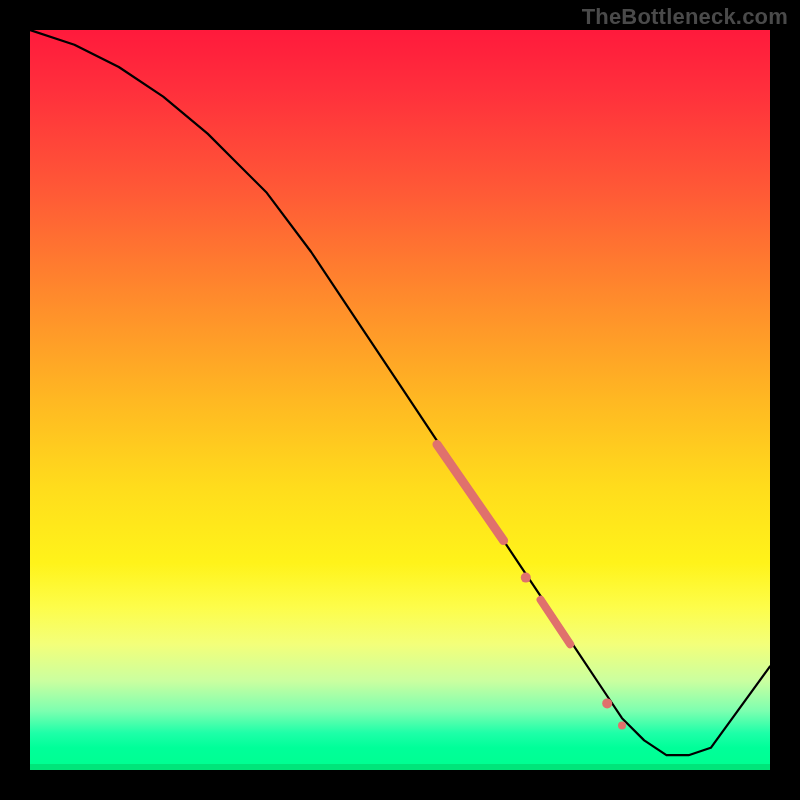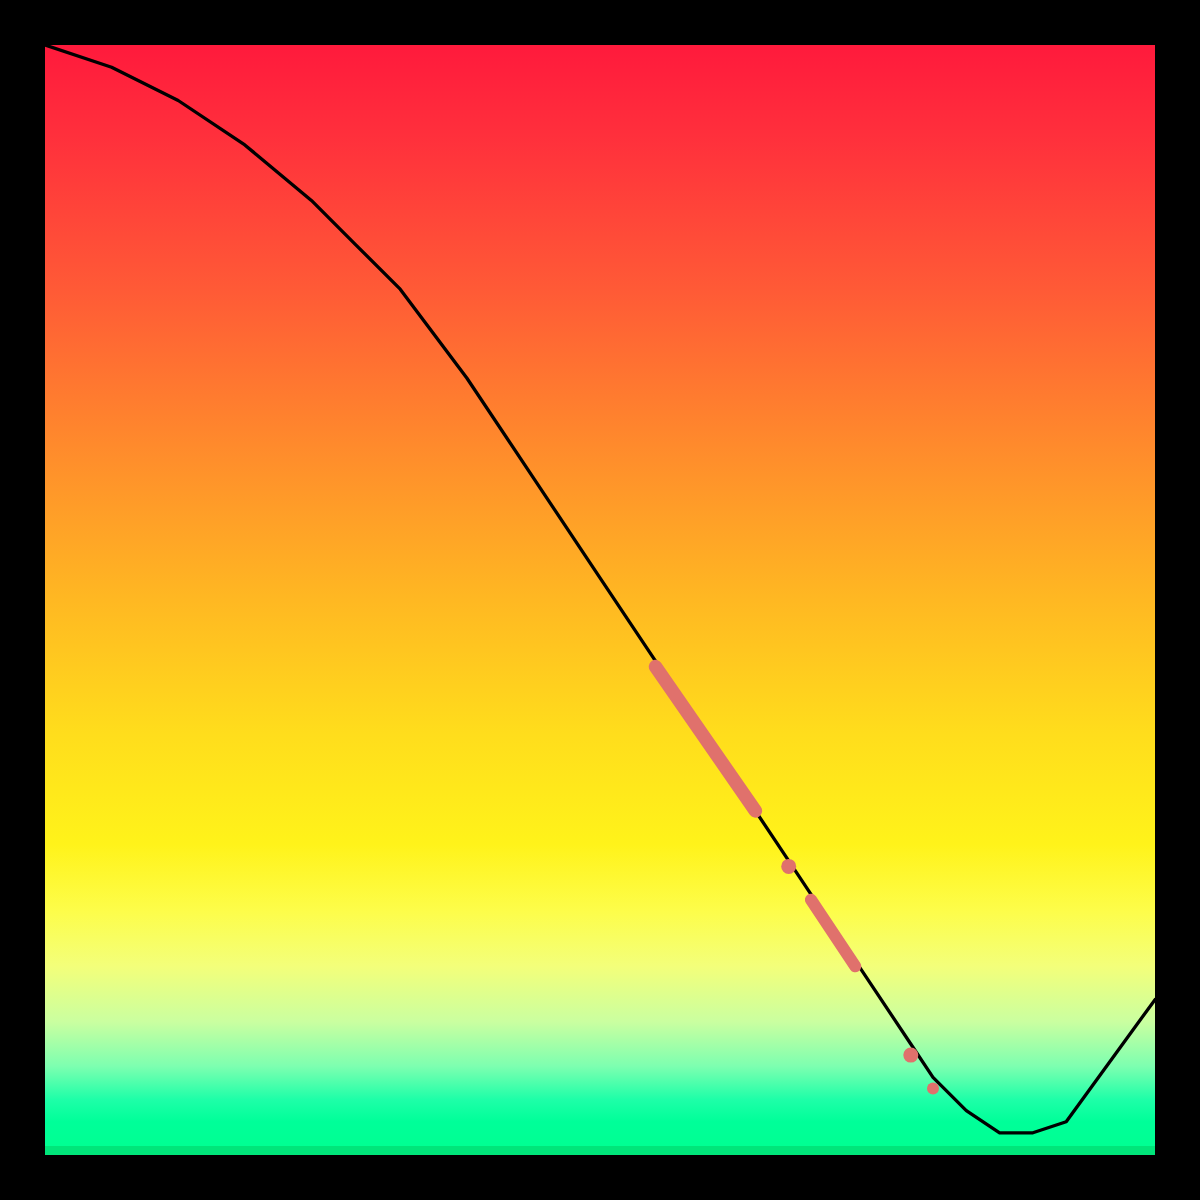--- a/index.html
+++ b/index.html
@@ -87,20 +87,21 @@
   .marker-dot {
     fill: #e0716c;
     stroke: none;
   }
 </style>
 </head>
 <body>
 
 <div class="frame">
 
+  <div class="watermark">TheBottleneck.com</div>
 
   <div class="plot">
     <div class="gradient-bg"></div>
     <div class="green-floor"></div>
 
     <svg class="plot-svg" viewBox="0 0 740 740">
       <path class="curve" d="M0.0 0.0 L44.4 14.8 L88.8 37.0 L133.2 66.6 L177.6 103.6 L207.2 133.2 L236.8 162.8 L281.2 222.0 L325.6 288.6 L370.0 355.2 L414.4 421.8 L458.8 488.4 L488.4 532.8 L518.0 577.2 L547.6 621.6 L577.2 666.0 L592.0 688.2 L614.2 710.4 L636.4 725.2 L658.6 725.2 L680.8 717.8 L740.0 636.4"></path>
       <g>
           <line x1="407.0" y1="414.4" x2="473.6" y2="510.6" class="marker-seg" stroke-width="9"></line>
           <circle cx="495.8" cy="547.6" r="5" class="marker-dot"></circle>

